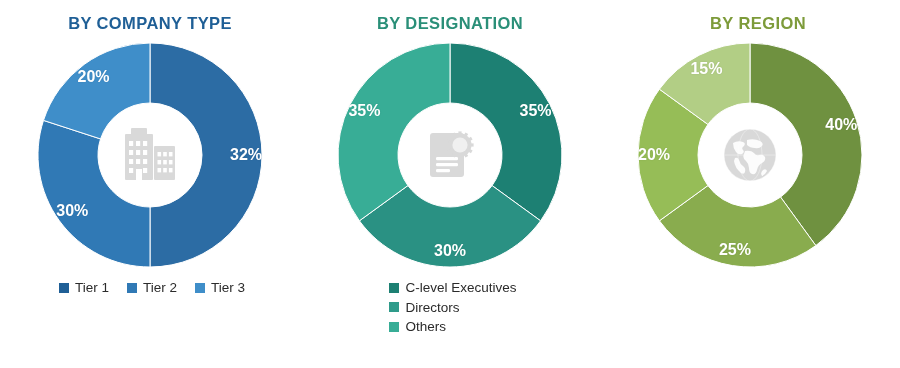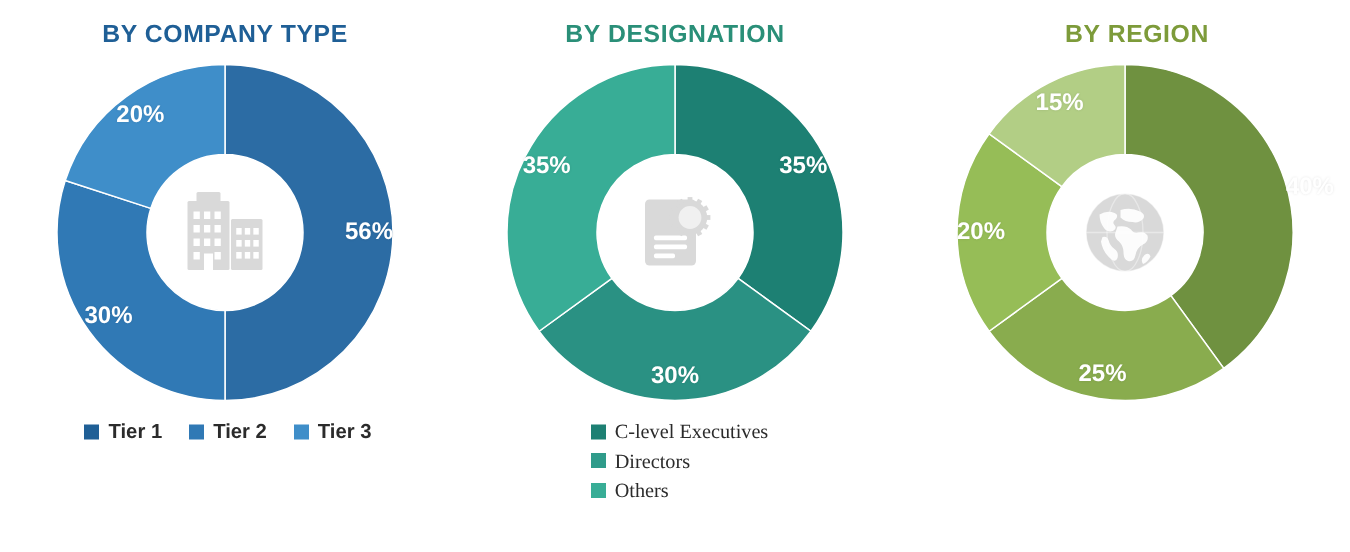--- a/index.html
+++ b/index.html
@@ -100,22 +100,22 @@
     color: #2b2b2b;
     white-space: nowrap;
   }
   .swatch {
     width: 10px;
     height: 10px;
     flex: 0 0 10px;
     display: inline-block;
   }
   .legend-label { line-height: 1; }
-  .lg-company { padding-left: 4px; font-weight: bold; }
-  .lg-designation { padding-left: 6px; font-family: Liberation Serif, serif; }
+  .lg-company { padding-left: 4px; }
+  .lg-designation { padding-left: 6px; }
 </style>
 </head>
 <body>
 
 <div class="board">
 
   <div class="panel">
     <div class="panel-title" style="color: rgb(31, 95, 150);">BY COMPANY TYPE</div>
 
     <div class="chart-wrap">
@@ -150,21 +150,21 @@
               <rect x="47.9" y="24" width="3.6" height="4.4"></rect>
             <rect x="36.5" y="32" width="3.6" height="4.4"></rect>
               <rect x="42.2" y="32" width="3.6" height="4.4"></rect>
               <rect x="47.9" y="32" width="3.6" height="4.4"></rect>
             <rect x="36.5" y="40" width="3.6" height="4.4"></rect>
               <rect x="42.2" y="40" width="3.6" height="4.4"></rect>
               <rect x="47.9" y="40" width="3.6" height="4.4"></rect>
           </g>
         </svg>
       </div>
-    <div class="pct-label" style="left: 212px; top: 116px;">56%</div>
+    <div class="pct-label" style="left: 212px; top: 116px;">32%</div>
         <div class="pct-label" style="left: 38.3344px; top: 172.427px;">30%</div>
         <div class="pct-label" style="left: 59.5726px; top: 38.3344px;">20%</div>
       </div>
 
     <div class="legend legend-row-inline lg-company">
       <div class="legend-item">
         <span class="swatch" style="background:#1f5f96"></span>
         <span class="legend-label">Tier 1</span>
       </div>
       <div class="legend-item">
@@ -250,21 +250,21 @@
             <path d="M26 14 q7 -2 13 1 q4 2 2 5 q-3 3 -7 2 q-5 0 -8 -3 z"></path>
             <path d="M24 25 q6 -1 9 2 q2 3 5 2 q4 -1 6 2 q1 4 -3 6 q-4 2 -5 7 q-1 5 -5 4 q-3 -1 -3 -6 q0 -4 -3 -7 q-4 -3 -2 -7 z"></path>
             <path d="M14 32 q3 -1 4 2 q1 4 4 6 q3 2 2 6 q-1 3 -4 1 q-6 -5 -7 -12 z"></path>
             <path d="M42 44 q3 -2 4 1 q-2 4 -5 5 q-2 -3 1 -6 z"></path>
           </g>
           <circle cx="29" cy="29" r="26" fill="none" stroke="#ffffff" stroke-width="0.9" opacity="0.55"></circle>
           <ellipse cx="29" cy="29" rx="12" ry="26" fill="none" stroke="#ffffff" stroke-width="0.9" opacity="0.4"></ellipse>
           <line x1="3" y1="29" x2="55" y2="29" stroke="#ffffff" stroke-width="0.9" opacity="0.4"></line>
         </svg>
       </div>
-    <div class="pct-label" style="left: 207.301px; top: 86.3344px; margin-left: 32px;">40%</div>
+    <div class="pct-label" style="left: 207.301px; top: 86.3344px;">40%</div>
         <div class="pct-label" style="left: 100.982px; top: 210.818px;">25%</div>
         <div class="pct-label" style="left: 20px; top: 116px;">20%</div>
         <div class="pct-label" style="left: 72.4169px; top: 30.4634px;">15%</div>
       </div>
 
   </div>
 
 </div>
 
 </body></html>

